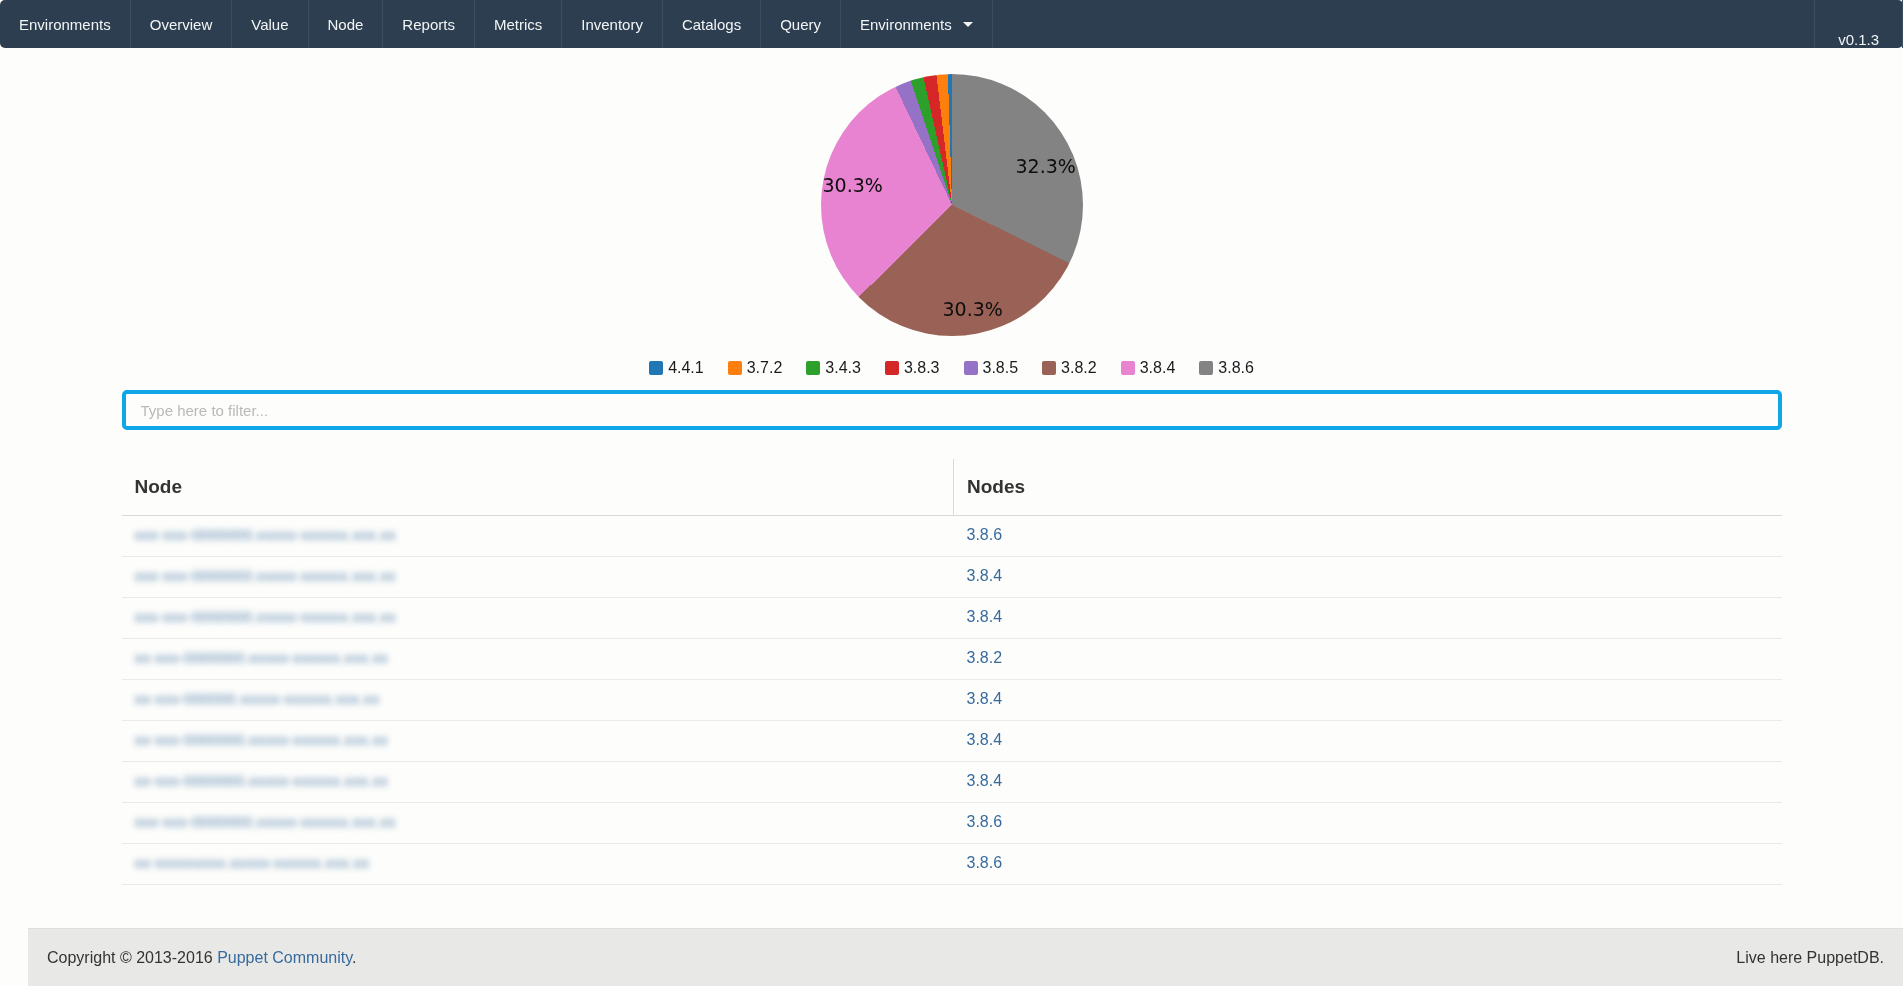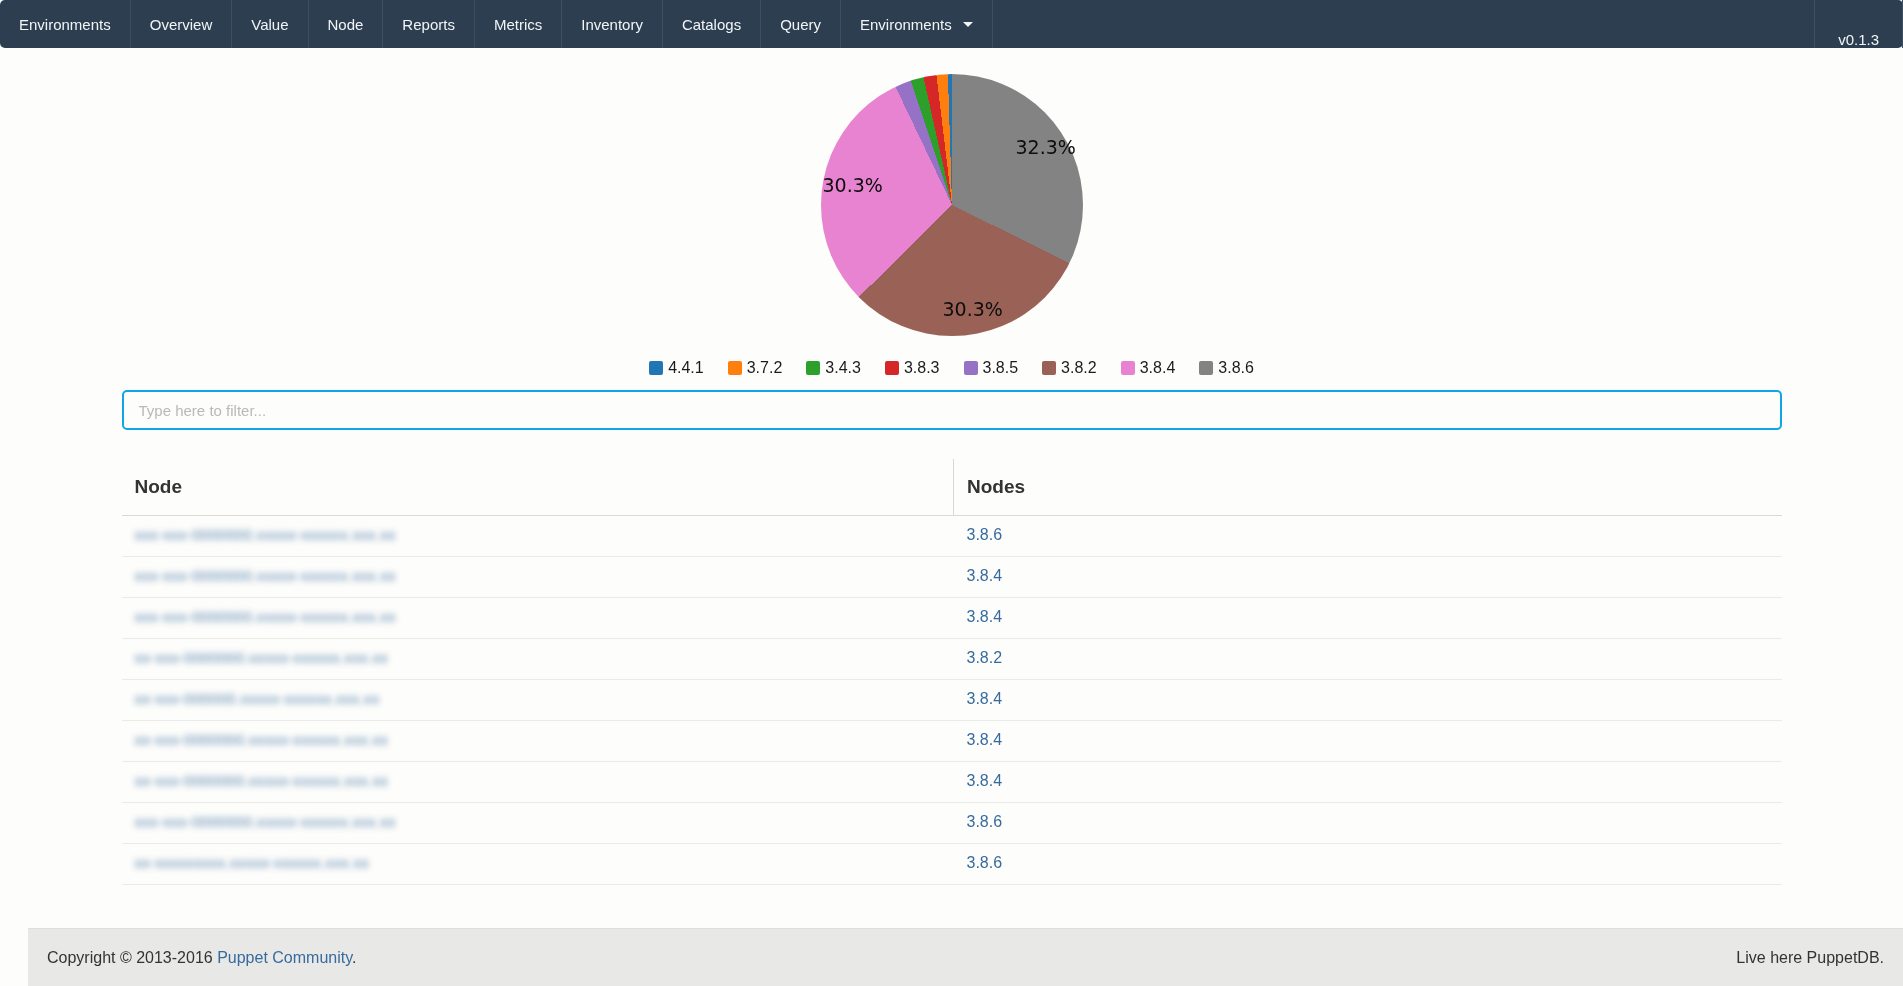--- a/index.html
+++ b/index.html
@@ -45,21 +45,21 @@
   }
   .legend {
     display:flex; justify-content:center; align-items:center; gap:24px;
     margin-top:23px; font-size:16px; color:#1b1c1d;
   }
   .legend-item { display:flex; align-items:center; gap:5px; }
   .swatch { width:14px; height:14px; border-radius:2px; }
   
   .filter-input {
     display:block; width:100%; height:40px; margin-top:13px;
-    background:#fdfdfb; border:2px solid #0ea5e9; border-radius:5px;
+    background:#fdfdfb; border:4px solid #0ea5e9; border-radius:5px;
     padding:6px 15px; font-size:15px; color:#444; outline:none;
     font-family:"Liberation Sans", sans-serif;
   }
   .filter-input::placeholder { color:#b9b9b7; }
   
   .fact-table { width:100%; border-collapse:collapse; margin-top:29px; }
   .fact-table th {
     text-align:left; font-size:19px; font-weight:bold; color:#333;
     padding:17px 13px; border-bottom:1px solid #d9d9d8;
   }
@@ -121,21 +121,21 @@
   <div class="nav-item nav-version">
     <span>v0.1.3</span>
   </div>
 </nav>
 
 <div class="container">
 
   <div class="pie-wrap">
     <div class="pie" id="pie" style="background: conic-gradient(rgb(131, 131, 131) 0%, rgb(131, 131, 131) 32.3%, rgb(154, 98, 87) 32.3%, rgb(154, 98, 87) 62.6%, rgb(231, 131, 208) 62.6%, rgb(231, 131, 208) 92.9%, rgb(150, 114, 198) 92.9%, rgb(150, 114, 198) 94.9%, rgb(45, 160, 44) 94.9%, rgb(45, 160, 44) 96.5%, rgb(214, 39, 40) 96.5%, rgb(214, 39, 40) 98.1%, rgb(254, 127, 14) 98.1%, rgb(254, 127, 14) 99.5%, rgb(32, 119, 180) 99.5%, rgb(32, 119, 180) 100%);"></div>
 
-  <span class="pie-label" style="left: 195px; top: 62px;">32.3%</span>
+  <span class="pie-label" style="left: 195px; top: 81px;">32.3%</span>
       <span class="pie-label" style="left: 122px; top: 224px;">30.3%</span>
       <span class="pie-label" style="left: 2px; top: 100px;">30.3%</span>
     </div>
 
   <div class="legend" id="legend">
 
   <span class="legend-item">
         <span class="swatch" style="background: rgb(32, 119, 180);"></span>
         <span>4.4.1</span>
       </span>

